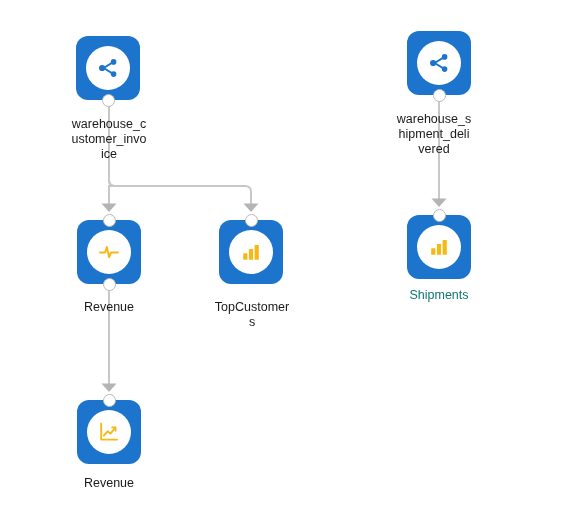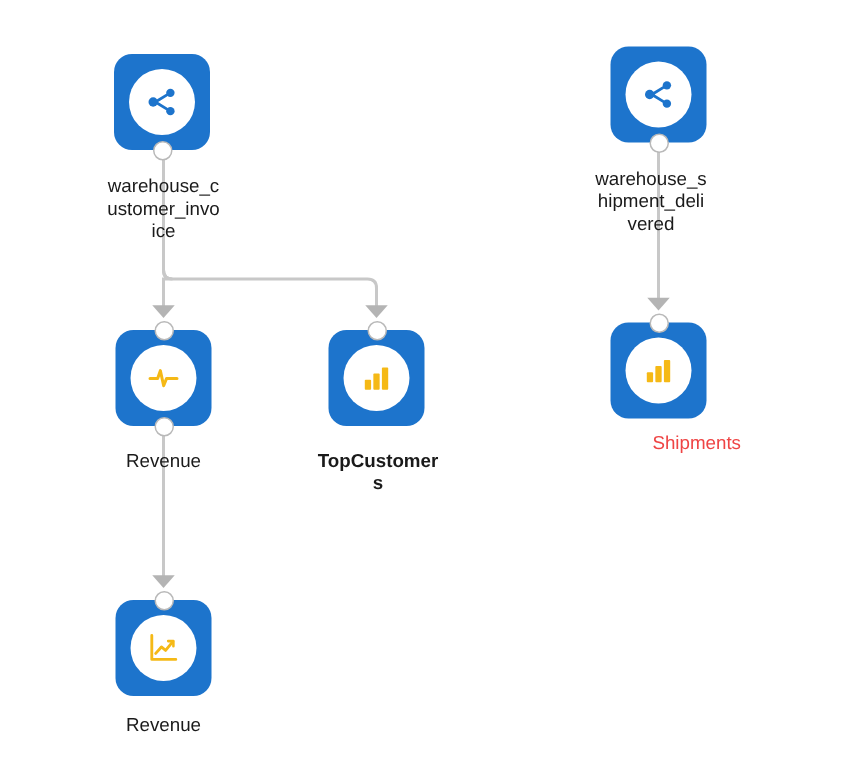--- a/index.html
+++ b/index.html
@@ -147,35 +147,35 @@
           <span style="display: block; line-height: 0;">
             <svg width="26" height="26" viewBox="0 0 26 26">
               <rect x="5.2" y="14.2" width="4.2" height="6.6" rx="0.6" fill="#f5b916"></rect>
               <rect x="10.9" y="10.0" width="4.2" height="10.8" rx="0.6" fill="#f5b916"></rect>
               <rect x="16.6" y="6.0" width="4.2" height="14.8" rx="0.6" fill="#f5b916"></rect>
             </svg>
           </span>
         </div>
         <div class="port in"></div>
       </div>
-      <div class="node-label" style="left: 200px; top: 300px; width: 104px; color: rgb(26, 26, 26); font-weight: bold;">TopCustomer
+      <div class="node-label" style="left: 200px; top: 300px; width: 104px; color: rgb(26, 26, 26);">TopCustomer
 s</div>
       <div class="node" style="left: 407px; top: 215px; background: rgb(29, 116, 204);">
         <div class="node-badge" style="background: rgb(255, 255, 255);">
           <span style="display: block; line-height: 0;">
             <svg width="26" height="26" viewBox="0 0 26 26">
               <rect x="5.2" y="14.2" width="4.2" height="6.6" rx="0.6" fill="#f5b916"></rect>
               <rect x="10.9" y="10.0" width="4.2" height="10.8" rx="0.6" fill="#f5b916"></rect>
               <rect x="16.6" y="6.0" width="4.2" height="14.8" rx="0.6" fill="#f5b916"></rect>
             </svg>
           </span>
         </div>
         <div class="port in"></div>
       </div>
-      <div class="node-label" style="left: 384px; top: 288px; width: 110px; color: #ef4444; text-align: right;">Shipments</div>
+      <div class="node-label" style="left: 384px; top: 288px; width: 110px; color: #0f766e;">Shipments</div>
       <div class="node" style="left: 77px; top: 400px; background: rgb(29, 116, 204);">
         <div class="node-badge" style="background: rgb(255, 255, 255);">
           <span style="display: block; line-height: 0;">
             <svg width="26" height="26" viewBox="0 0 26 26">
               <path d="M5.2 4.6 V20.6 H21.2" stroke="#f5b916" stroke-width="1.9" fill="none" stroke-linecap="round" stroke-linejoin="round"></path>
               <path d="M7.8 16.6 L11.6 12.3 L14.4 14.6 L19.2 8.8" stroke="#f5b916" stroke-width="1.9" fill="none" stroke-linecap="round" stroke-linejoin="round"></path>
               <path d="M16.1 8.4 H19.6 V11.8" stroke="#f5b916" stroke-width="1.7" fill="none" stroke-linecap="round" stroke-linejoin="round"></path>
             </svg>
           </span>
         </div>

